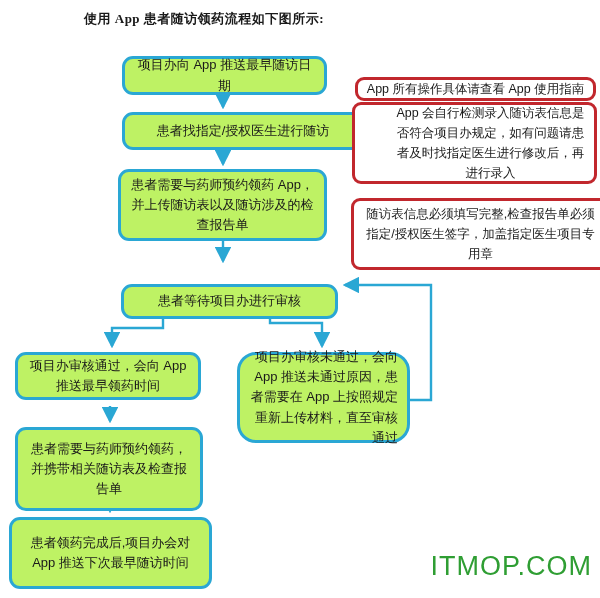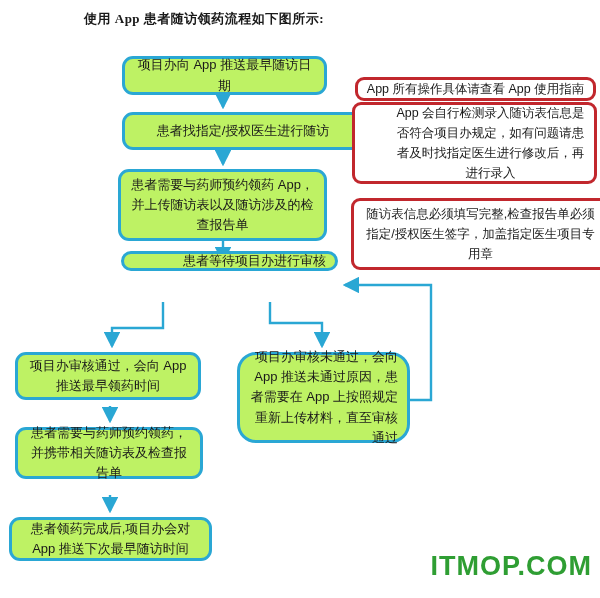--- a/index.html
+++ b/index.html
@@ -24,32 +24,32 @@
   .note-box{
     position:absolute;z-index:2;box-sizing:border-box;
     border:3px solid var(--note,#c1272d);border-radius:9px;background:#fff;
     display:flex;align-items:center;justify-content:center;text-align:center;
     font-size:12.5px;line-height:1.6;padding:4px 8px;
   }
   
   .b1{left:122px;top:56px;width:205px;height:39px;}
   .b2{left:122px;top:112px;width:242px;height:38px;}
   .b3{left:118px;top:169px;width:209px;height:72px;}
-  .b4{left:121px;top:251px;width:217px;height:20px;justify-content:flex-end;}
+  .b4{left:121px;top:284px;width:217px;height:35px;}
   .b5{left:15px;top:352px;width:186px;height:48px;}
-  .b6{left:15px;top:427px;width:188px;height:52px;}
-  .b7{left:9px;top:517px;width:203px;height:44px;}
+  .b6{left:15px;top:427px;width:188px;height:84px;}
+  .b7{left:9px;top:517px;width:203px;height:72px;}
   .b8{left:237px;top:352px;width:173px;height:91px;text-align:right;}
   
   .n1{left:355px;top:49px;width:241px;height:24px;margin-top:28px;}
   .n2{left:352px;top:102px;width:245px;height:82px;padding-left:40px;}
   .n3{left:351px;top:198px;width:259px;height:72px;}
   .watermark{
     position:absolute;right:8px;top:551px;z-index:2;
-    font-size:27px;font-weight:700;color:var(--wm,#2f9e33);
+    font-size:27px;font-weight:400;color:var(--wm,#2f9e33);
     letter-spacing:1px;
   }
 </style>
 </head>
 <body style="--flow: #2aa7d4; --note: #c1272d; --wm: #2f9e33;">
 
 <div class="title">使用 App 患者随访领药流程如下图所示:</div>
 
 <svg class="connectors" width="600" height="598" viewBox="0 0 600 598">
   <defs>

